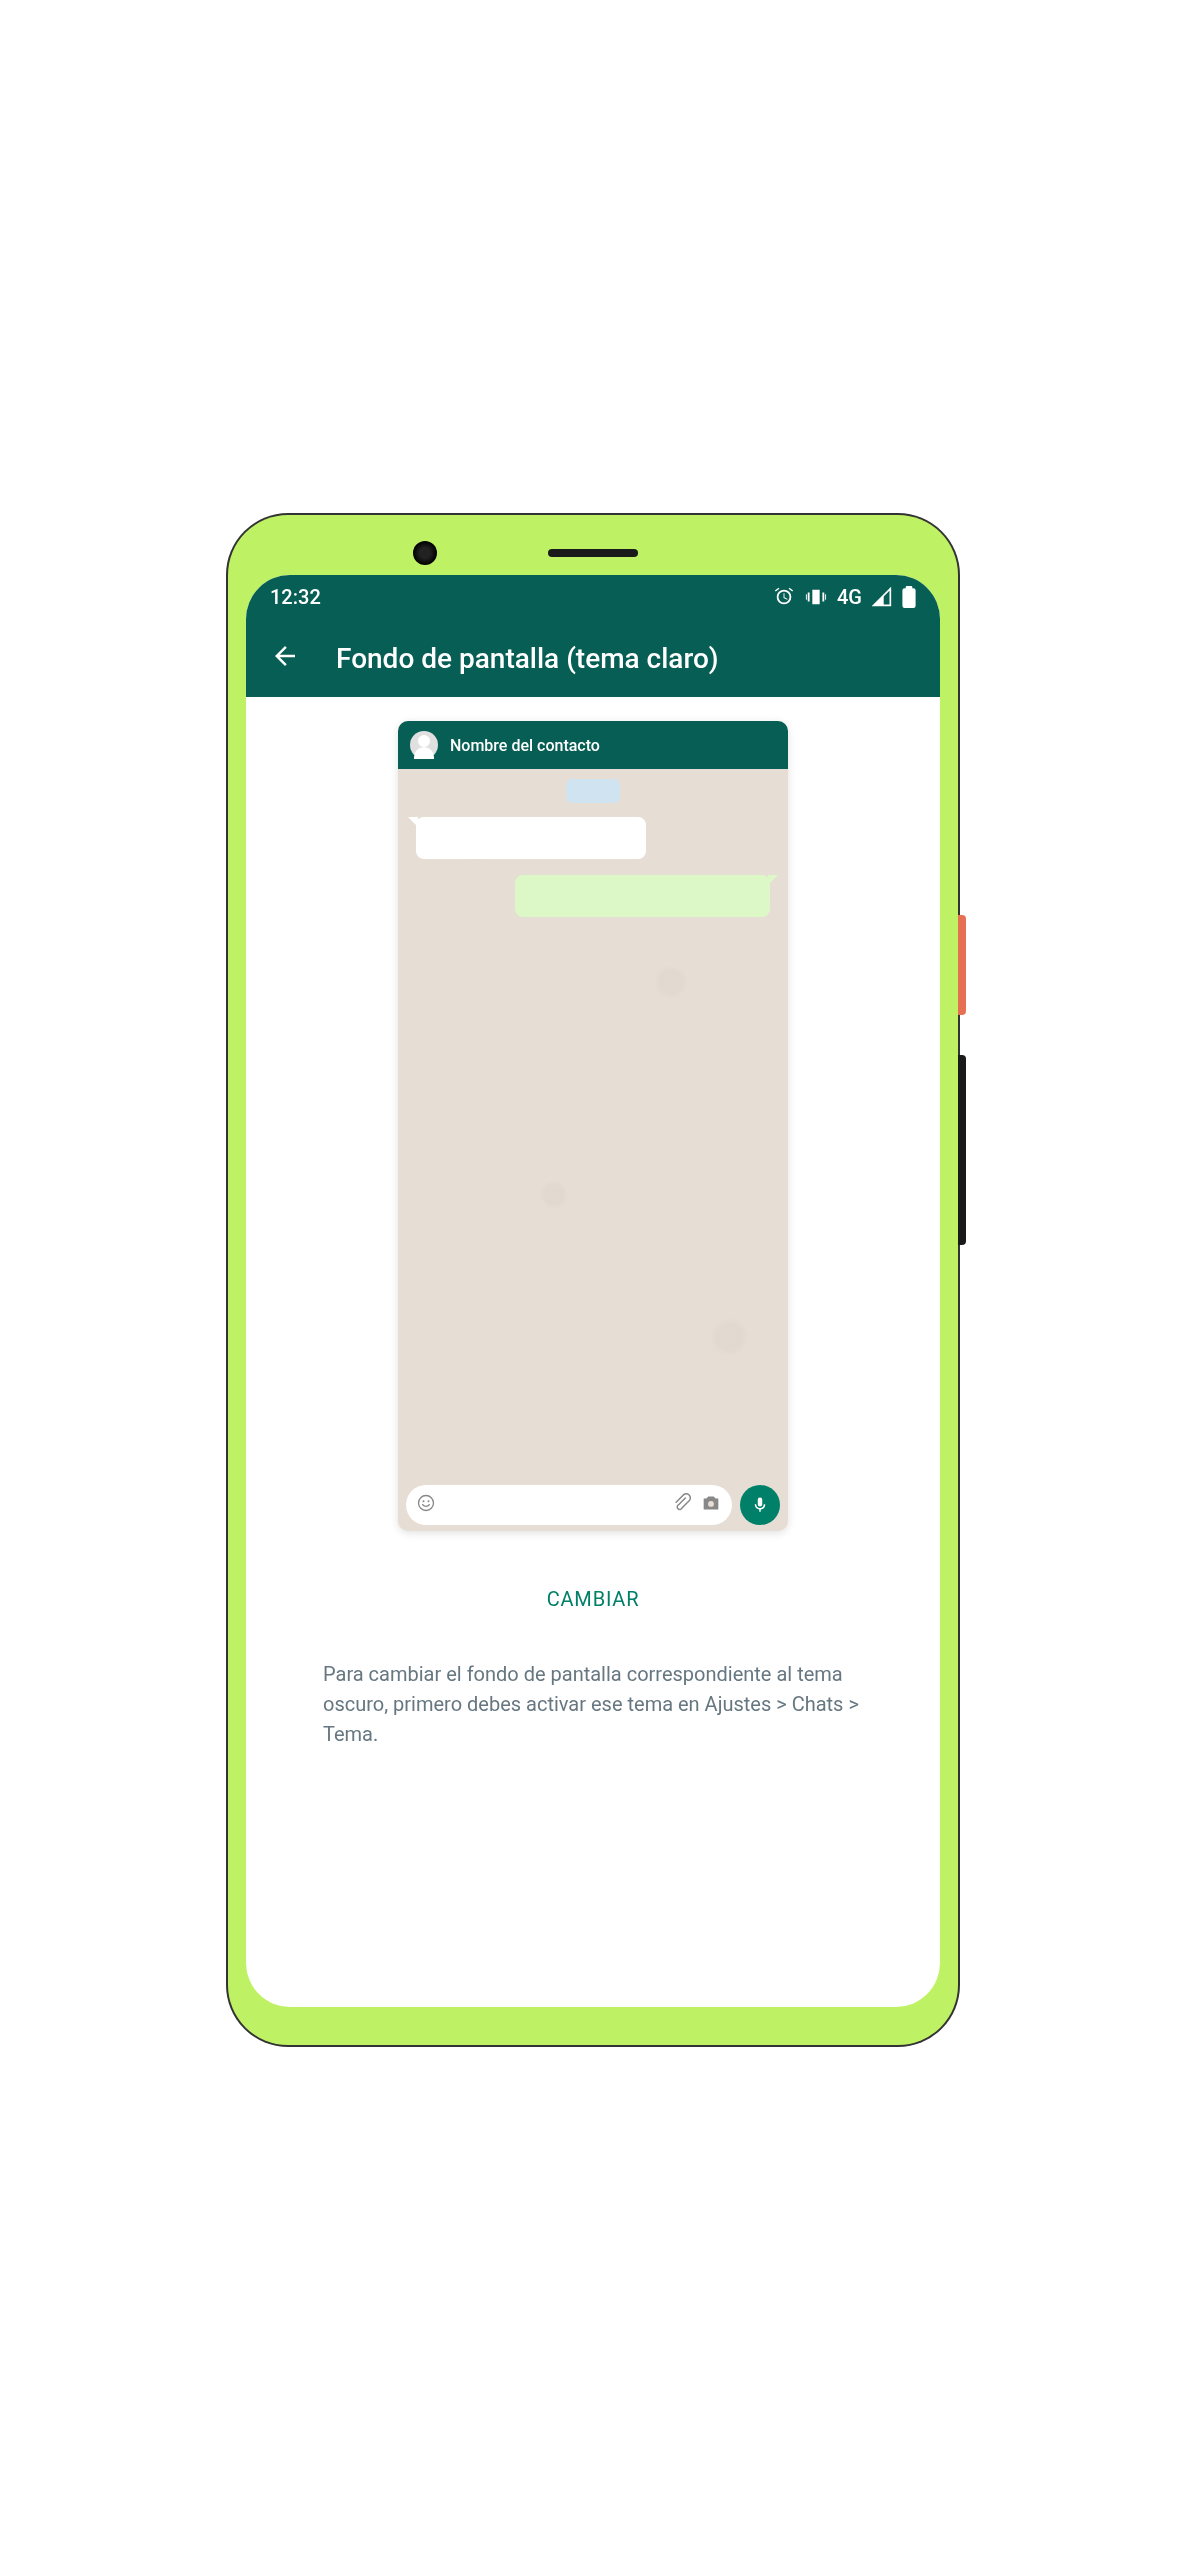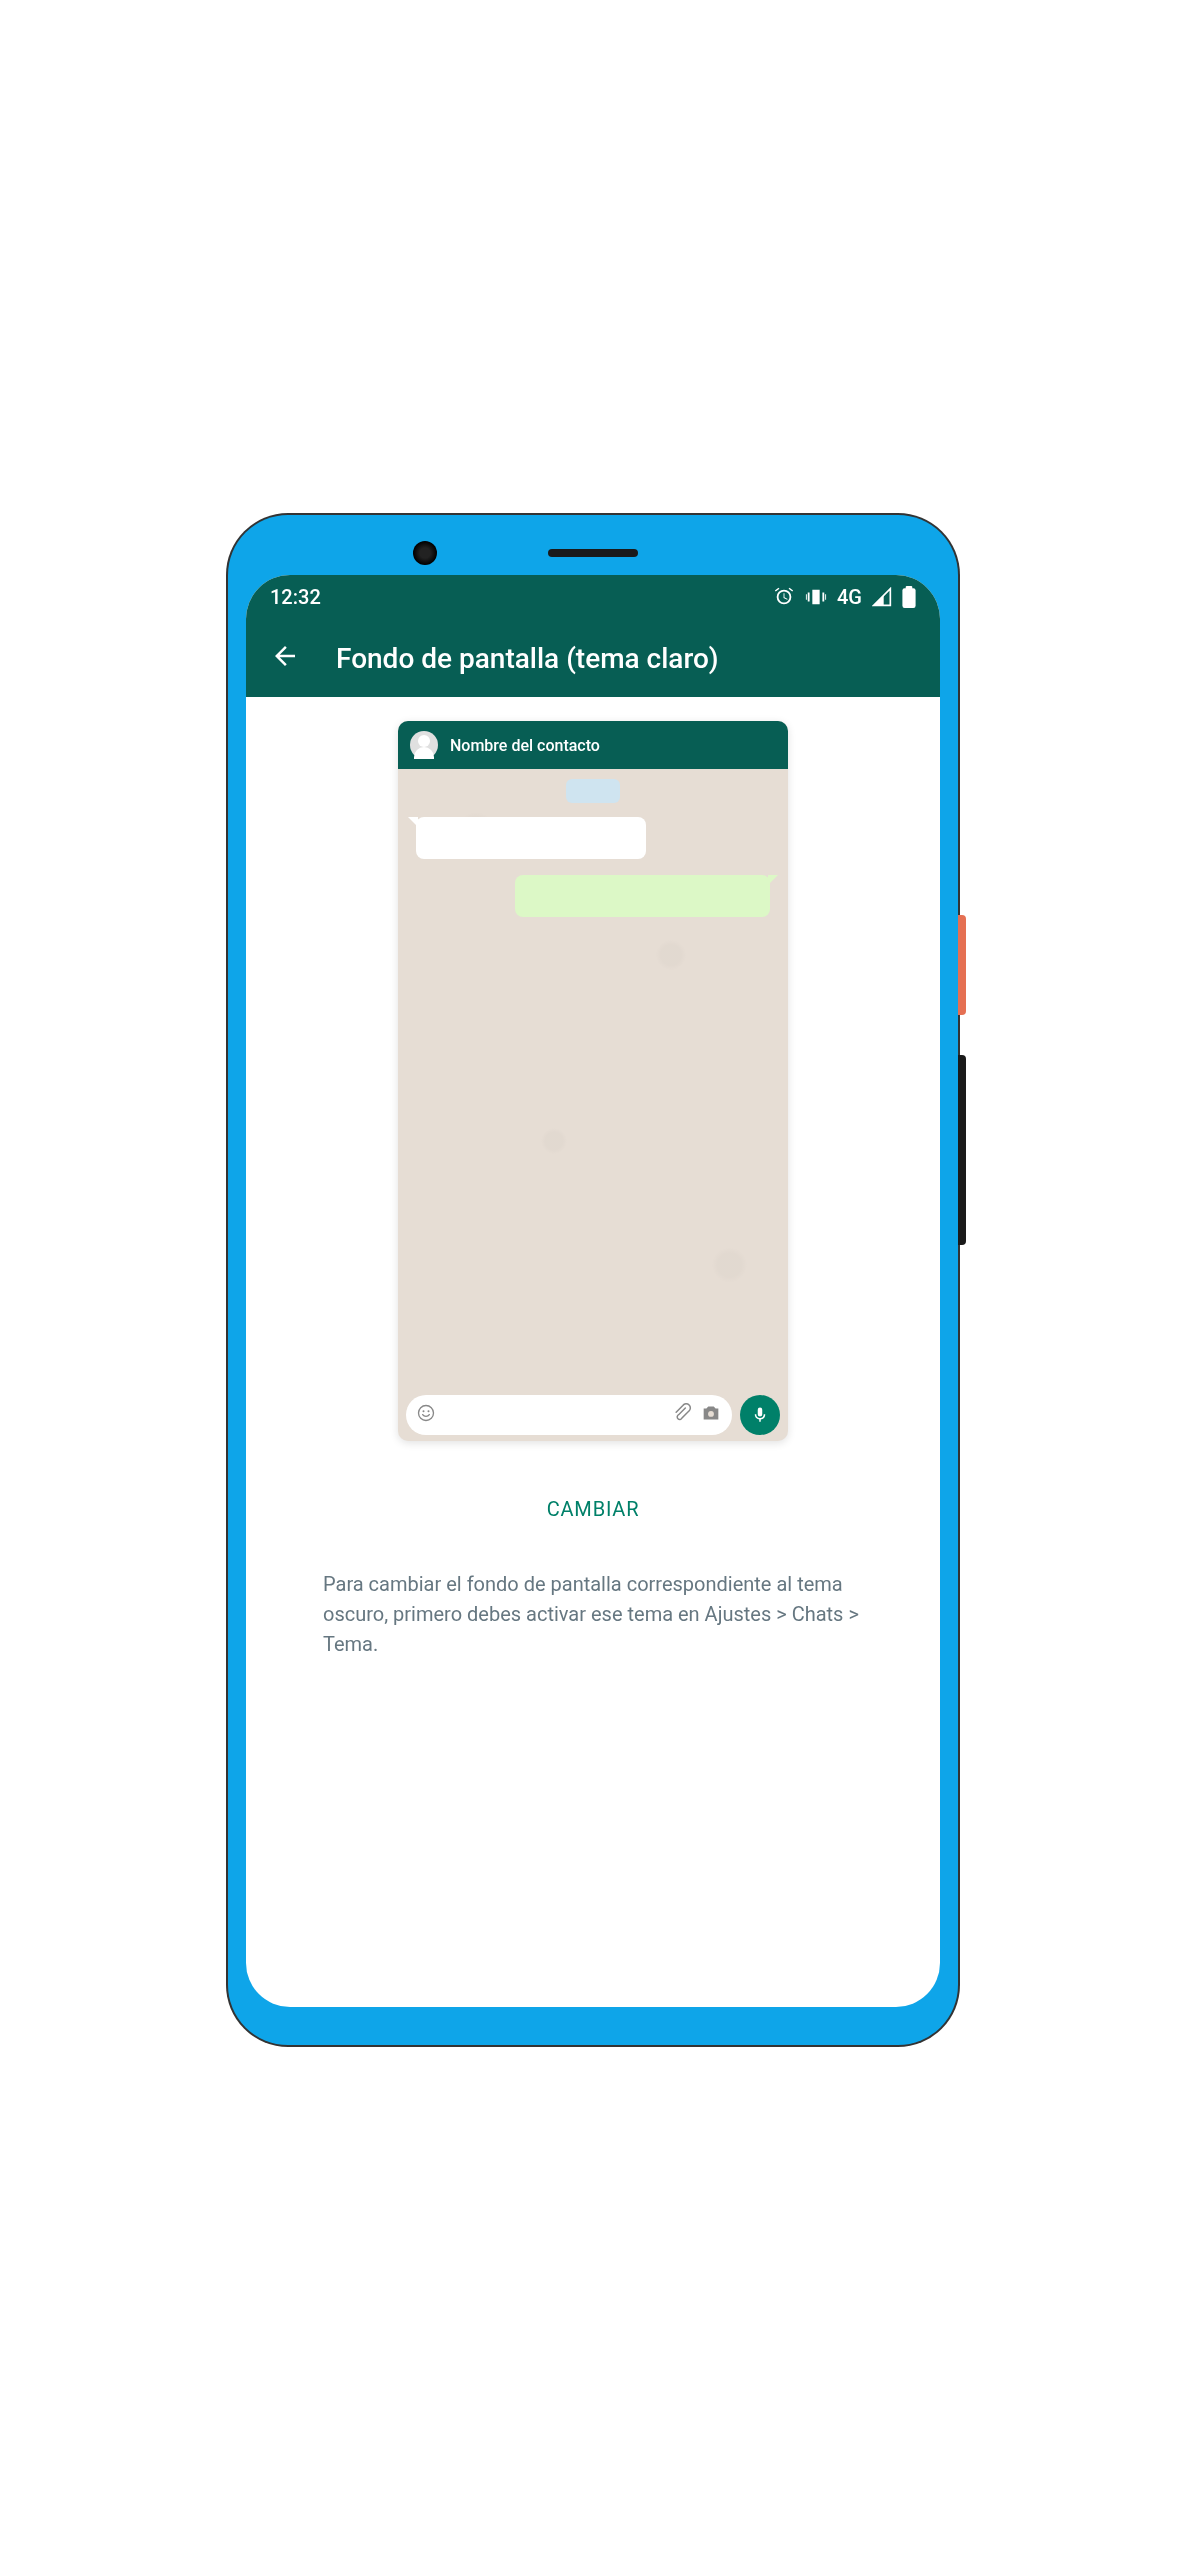--- a/index.html
+++ b/index.html
@@ -16,21 +16,21 @@
     height: 2560px;
     background: #fff;
     position: relative;
     display: flex;
     justify-content: center;
     align-items: center;
   }
   .phone {
     width: 730px;
     height: 1530px;
-    background: #0ea5e9;
+    background: #bef264;
     border-radius: 60px;
     position: relative;
     padding: 18px;
     box-shadow: 0 0 0 2px #333;
   }
   .side-btn-orange {
     position: absolute;
     right: -8px;
     top: 400px;
     width: 8px;
@@ -107,21 +107,21 @@
   .back-arrow { cursor: pointer; padding: 8px; }
   .app-title { font-size: 28px; font-weight: 500; text-align: center; }
   .content {
     padding: 24px 0 0 0;
     display: flex;
     flex-direction: column;
     align-items: center;
   }
   .chat-preview {
     width: 390px;
-    height: 720px;
+    height: 810px;
     border-radius: 10px;
     overflow: hidden;
     box-shadow: 0 2px 8px rgba(0,0,0,0.12);
     display: flex;
     flex-direction: column;
     background: #e6ddd4;
   }
   .chat-header {
     height: 48px;
     background: #075e54;

